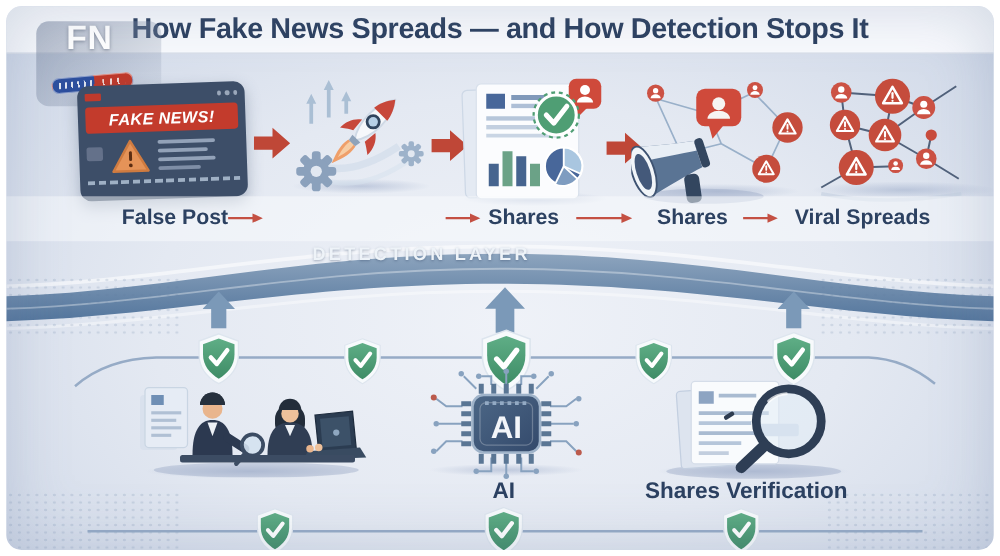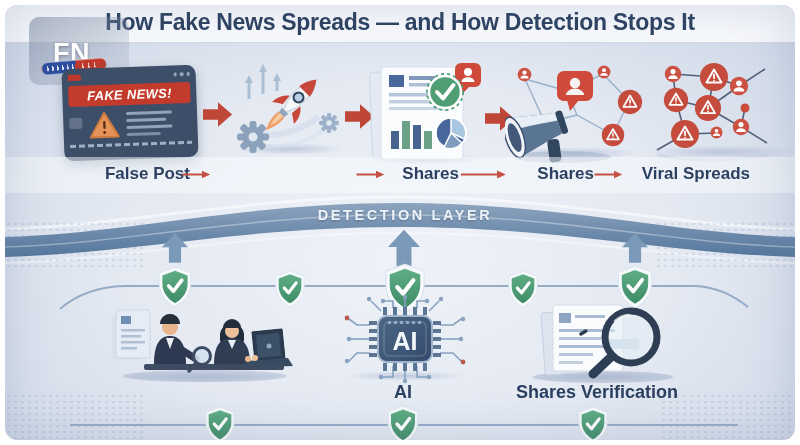--- a/index.html
+++ b/index.html
@@ -10,21 +10,21 @@
     background:radial-gradient(ellipse at 50% 58%, #eff2f8 0%, #e4e9f2 50%, #d4dcea 85%, #c8d2e3 100%);}
   .canvas::after{content:"";position:absolute;inset:0;border-radius:12px;
     box-shadow:inset 0 0 50px rgba(110,130,165,.28);pointer-events:none;}
   .abs{position:absolute;}
   .top-strip{left:0;top:0;width:790px;height:38px;background:rgba(251,252,254,.92);
     border-bottom:1px solid #d2d9e5;}
   .title{left:0;top:4px;width:790px;text-align:center;font-size:23px;font-weight:bold;
     letter-spacing:-0.3px;color:#2b3f5f;}
   .logo-bg{left:24px;top:12px;width:100px;height:68px;border-radius:10px;
     background:linear-gradient(135deg, rgba(118,132,158,.55), rgba(160,172,192,.15));}
-  .logo-text{left:48px;top:33px;font-size:27px;font-weight:800;color:#fff;letter-spacing:.5px;
+  .logo-text{left:48px;top:10px;font-size:27px;font-weight:800;color:#fff;letter-spacing:.5px;
     text-shadow:0 1px 3px rgba(40,50,70,.45);}
   .logo-pill{left:36px;top:55px;width:66px;height:13px;border-radius:7px;transform:rotate(-5deg);
     background:linear-gradient(95deg,#2d4f9e 0 52%,#bf3a2c 52% 100%);
     border:1px solid rgba(255,255,255,.45);overflow:hidden;}
   .pill-ticks{position:absolute;left:8%;top:25%;width:42%;height:50%;
     background:repeating-linear-gradient(90deg, rgba(255,255,255,.85) 0 1.5px, transparent 1.5px 5px);}
   .pill-ticks2{position:absolute;left:62%;top:30%;width:28%;height:40%;
     background:repeating-linear-gradient(90deg, rgba(255,255,255,.8) 0 1.5px, transparent 1.5px 6px);}
   .gshadow{position:absolute;border-radius:50%;
     background:radial-gradient(ellipse, rgba(148,164,196,.48), rgba(148,164,196,0) 70%);}
@@ -40,22 +40,22 @@
   .b-dot{width:3.5px;height:3.5px;border-radius:50%;background:#9aa7ba;}
   .b-banner{margin-top:3px;height:21px;line-height:21px;background:#c33b2c;border-radius:3px;
     text-align:center;color:#fff;font-weight:800;font-style:italic;font-size:13px;letter-spacing:.3px;}
   .b-body{margin-top:5px;display:flex;gap:6px;align-items:flex-start;}
   .b-sq{width:13px;height:11px;background:#64718a;border-radius:2px;margin-top:6px;}
   .b-lines{display:flex;flex-direction:column;gap:4px;margin-top:2px;}
   .b-line{height:3px;border-radius:1.5px;background:#93a2b8;}
   .b-dash{margin-top:5px;height:3px;width:100%;
     background:repeating-linear-gradient(90deg,#9fb0c4 0 6px, transparent 6px 9px);}
   
-  .step-label{top:159px;font-size:17px;font-weight:bold;color:#2c4161;text-align:right;}
-  .band-label{left:245px;top:197px;width:310px;height:26px;line-height:26px;text-align:center;
+  .step-label{top:159px;font-size:17px;font-weight:bold;color:#2c4161;text-align:center;}
+  .band-label{left:245px;top:186px;width:310px;height:26px;line-height:26px;text-align:left;
     font-size:14.5px;font-weight:bold;letter-spacing:2.6px;color:#eef3f8;
     text-shadow:0 1px 2px rgba(30,50,80,.35);}
   .tool-label{top:377px;font-size:18px;font-weight:bold;color:#2c4161;text-align:center;}
   .labels-bg{left:0;top:152px;width:790px;height:36px;background:rgba(249,251,254,.5);}
 </style>
 </head>
 <body>
 
 <svg width="0" height="0" style="position:absolute" aria-hidden="true">
   <defs>

